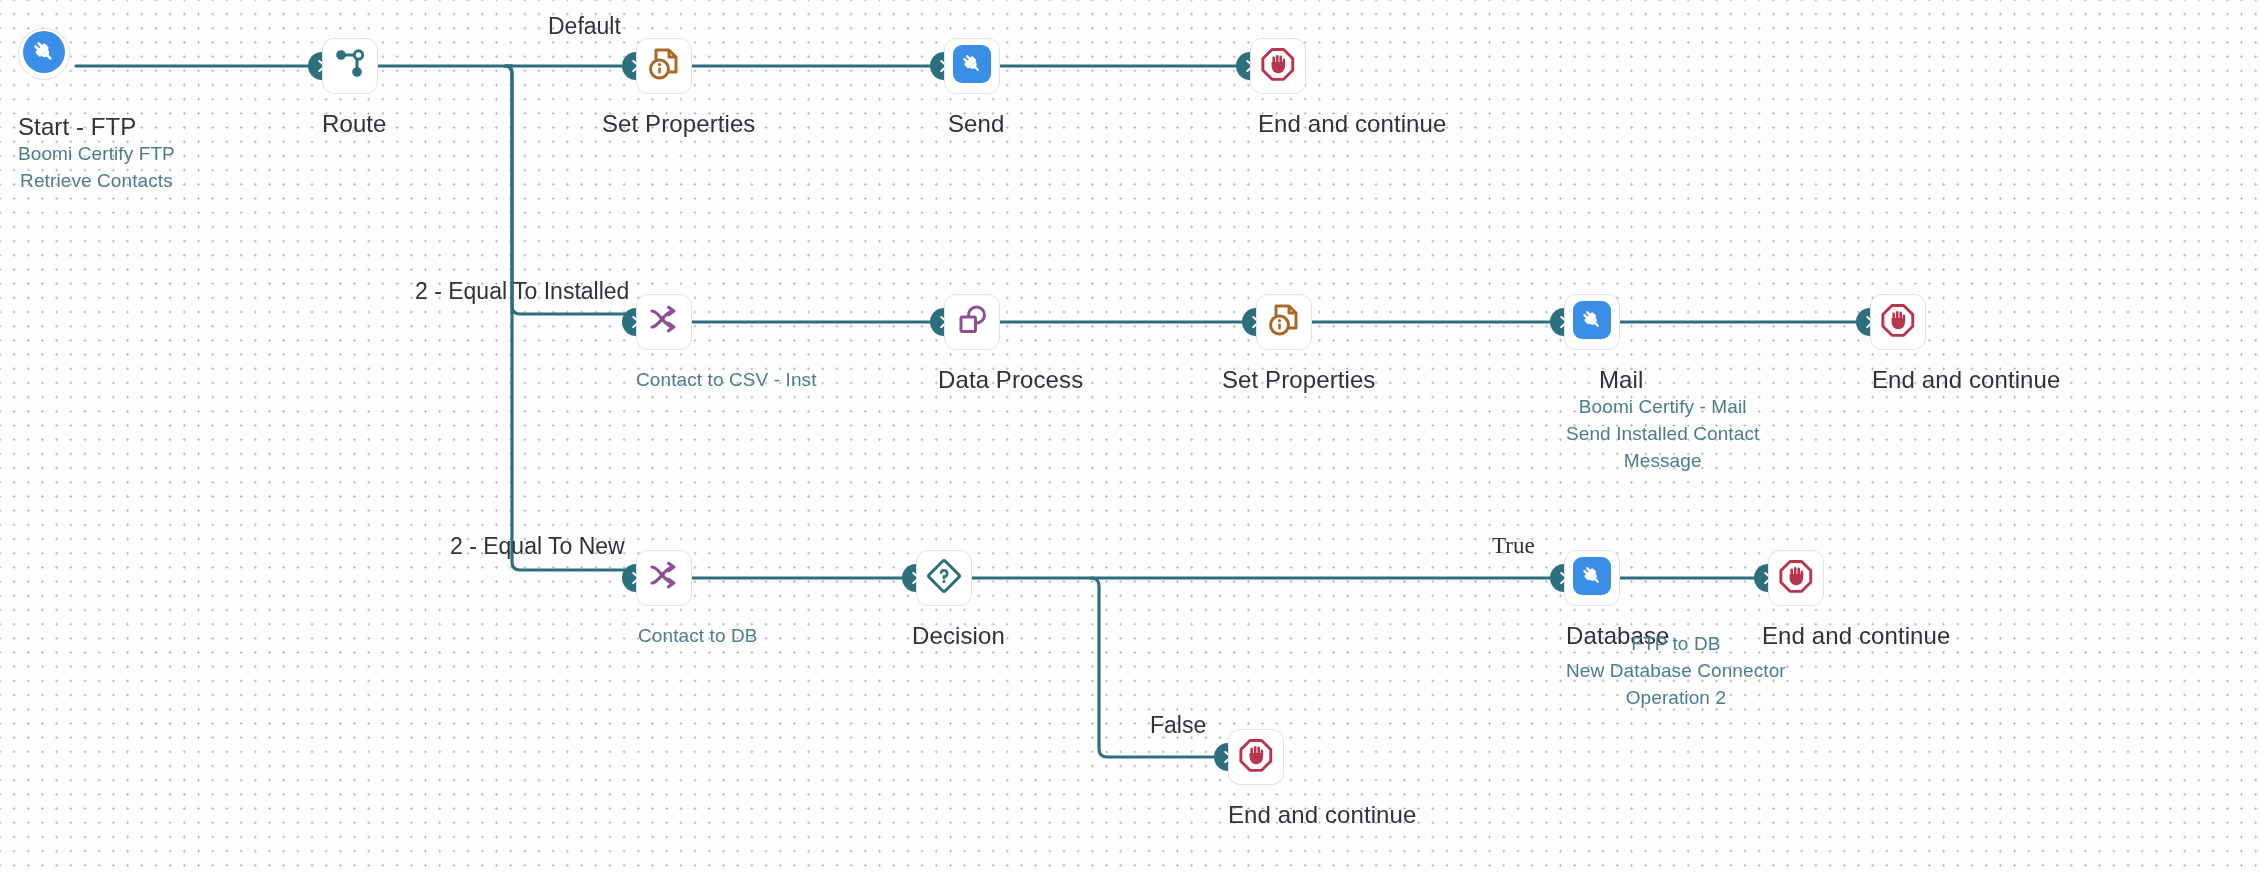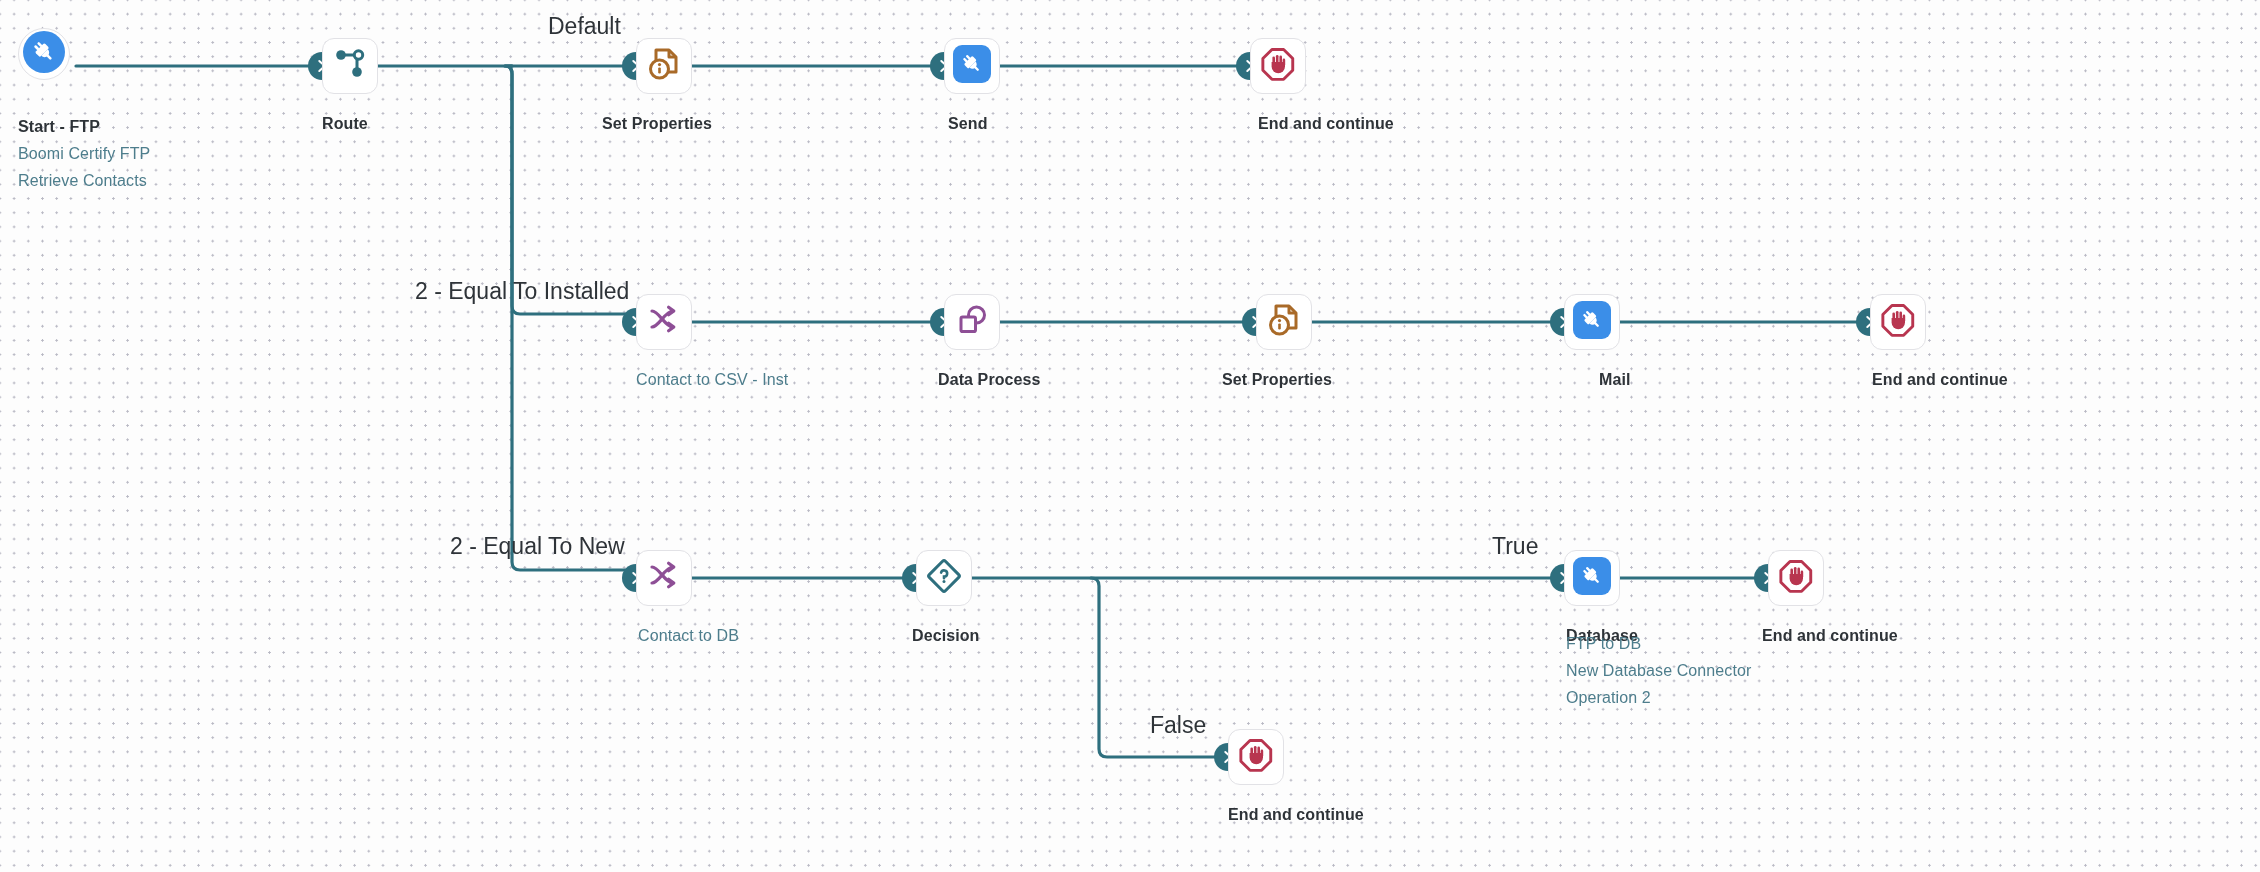--- a/index.html
+++ b/index.html
@@ -34,33 +34,33 @@
     background: #ffffff;
     border: 1px solid #e2e2e6;
     display: flex;
     align-items: center;
     justify-content: center;
   }
 
   .node-label {
     position: absolute;
     white-space: nowrap;
-    font-size: 16px;
+    font-size: 24px;
     line-height: 27px;
     color: #2e3338;
     letter-spacing: .1px;
-    font-weight: bold;
   }
   .node-sub {
     position: absolute;
-    font-size: 16px;
+    font-size: 19px;
     line-height: 27px;
     color: #4d7d8c;
     letter-spacing: .1px;
     white-space: pre-line;
+    text-align: center;
   }
   .edge-label {
     position: absolute;
     white-space: nowrap;
     font-size: 23px;
     line-height: 26px;
     color: #2e3338;
   }
 
   
@@ -300,20 +300,23 @@
           <rect x="-3.4" y="-11" width="2.6" height="5.4" rx="1.1" fill="#fff"></rect>
           <rect x="1.0" y="-11" width="2.6" height="5.4" rx="1.1" fill="#fff"></rect>
           <rect x="-6.6" y="-6.2" width="13.2" height="7" rx="1.6" fill="#fff"></rect>
           <path d="M -4.6 0.8 A 4.6 4.6 0 0 0 4.6 0.8 Z" fill="#fff"></path>
           <rect x="-1.3" y="1.2" width="2.6" height="9" rx="1.2" fill="#fff"></rect>
         </g>
       </svg>
     </span>
   </div>
   <div class="node-label" style="left:1566px; top:366px;margin-left:33px;">Mail</div>
+  <div class="node-sub" style="left:1566px; top:393px;">Boomi Certify - Mail
+Send Installed Contact
+Message</div>
 
   <div class="node" style="left:1870px; top:294px;">
     <span>
       <svg width="38" height="38" viewBox="0 0 38 38">
         <path d="M 13 3.6 L 25 3.6 L 34.4 13 L 34.4 25 L 25 34.4 L 13 34.4 L 3.6 25 L 3.6 13 Z" fill="#fff" stroke="#b8354f" stroke-width="3" stroke-linejoin="round" transform="translate(-0.6,0) scale(0.97) translate(1,1)"></path>
         <g fill="#b8354f" transform="translate(19,19)">
           <rect x="-5.6" y="-7.6" width="2.6" height="9" rx="1.3"></rect>
           <rect x="-2.1" y="-9" width="2.6" height="10.4" rx="1.3"></rect>
           <rect x="1.4" y="-8.4" width="2.6" height="9.8" rx="1.3"></rect>
           <rect x="4.6" y="-5.4" width="2.6" height="7" rx="1.3"></rect>
@@ -394,16 +397,16 @@
           <path d="M -6.4 -2 L 7 -2 L 7 2.6 A 6.7 6.7 0 0 1 -6.4 2.6 Z"></path>
         </g>
       </svg>
     </span>
   </div>
   <div class="node-label" style="left:1228px; top:801px;">End and continue</div>
 
   <div class="edge-label" style="left:548px; top:13px;">Default</div>
   <div class="edge-label" style="left:415px; top:278px;">2 - Equal To Installed</div>
   <div class="edge-label" style="left:450px; top:533px;">2 - Equal To New</div>
-  <div class="edge-label" style="left:1492px; top:533px;">True</div>
+  <div class="edge-label" style="left:1492px; top:533px;font-family:Liberation Serif, serif;">True</div>
   <div class="edge-label" style="left:1150px; top:712px;">False</div>
 
 </div>
 
 </body></html>

